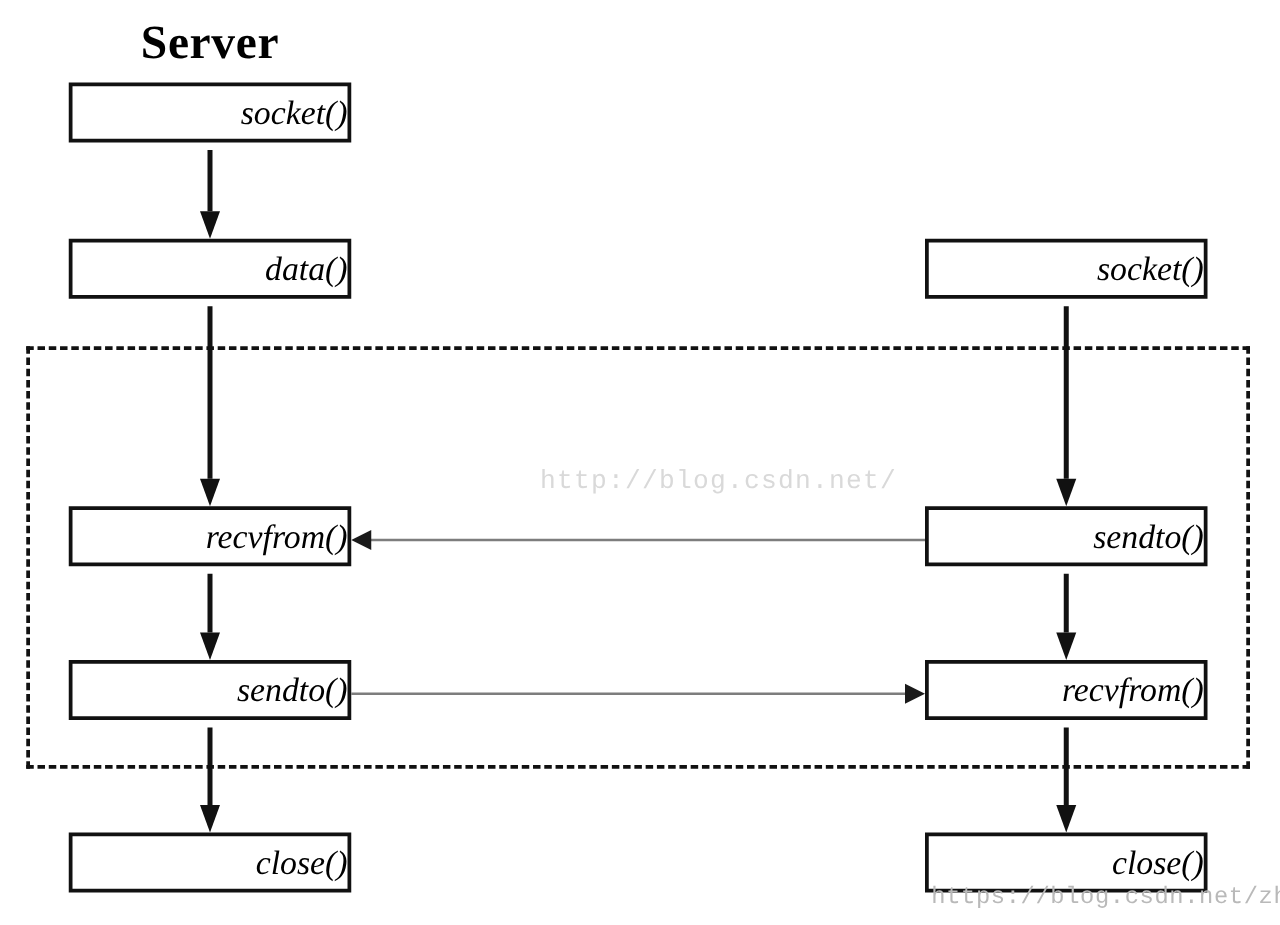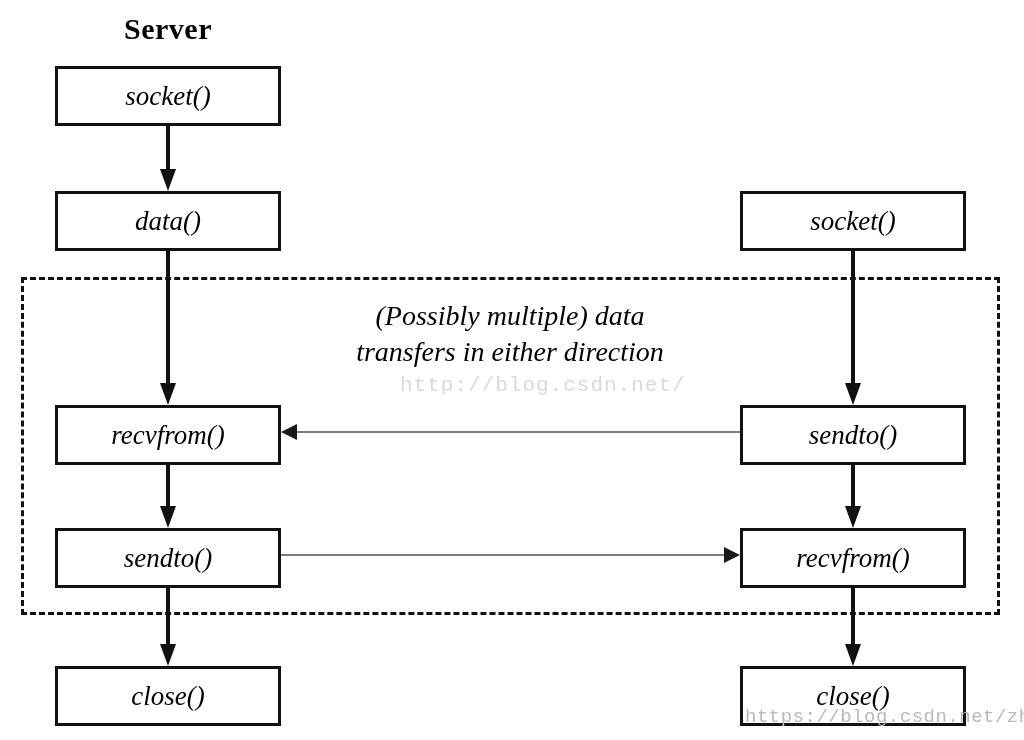--- a/index.html
+++ b/index.html
@@ -15,38 +15,38 @@
     overflow: hidden;
     font-family: "Liberation Serif", "DejaVu Serif", serif;
   }
 
   
   .col-head {
     position: absolute;
     font-family: "Liberation Serif", "DejaVu Serif", serif;
     font-weight: bold;
     font-style: normal;
-    font-size: 30px;
+    font-size: 38px;
     color: #000000;
     text-align: center;
     white-space: nowrap;
     letter-spacing: 0.5px;
   }
 
   
   .pbox {
     position: absolute;
     width: 226px;
-    height: 60px;
+    height: 48px;
     box-sizing: border-box;
     border: 3px solid #111111;
     background: #ffffff;
     display: flex;
     align-items: center;
-    justify-content: center;
+    justify-content: flex-end;
     z-index: 5;
   }
   .pbox > span {
     font-family: "Liberation Serif", "DejaVu Serif", serif;
     font-style: italic;
     font-size: 27px;
     color: #000000;
     line-height: 1;
     white-space: nowrap;
   }
@@ -132,41 +132,38 @@
     position: absolute;
     font-family: "Liberation Mono", "DejaVu Sans Mono", monospace;
     white-space: nowrap;
     z-index: 6;
     pointer-events: none;
   }
   .wm-center {
     font-size: 21px;
     color: #d9d9d9;
     letter-spacing: 1px;
+    margin-left: 32px;
   }
   .wm-corner {
     font-size: 19px;
     color: #b9b9b9;
     letter-spacing: 0.5px;
   }
 </style>
 </head>
 <body>
 
 <div id="canvas">
 
   <div class="dashed-region" style="left:21px; top:277px; width:979px; height:338px;"></div>
 
   <div class="col-head" style="left:68px; top:12px; width:200px;">Server</div>
 
 
-  <div class="annot" style="left:275px; top:298px; width:470px;">
-    <div>(Possibly multiple) data</div>
-    <div>transfers in either direction</div>
-  </div>
 
   <div class="vconn" style="left:166px; top:120px; height:71px;">
     <div class="shaft" style="height:49px;"></div>
     <div class="head" style="top:49px;"></div>
   </div>
 
   <div class="vconn" style="left:166px; top:245px; height:160px;">
     <div class="shaft" style="height:138px;"></div>
     <div class="head" style="top:138px;"></div>
   </div>

